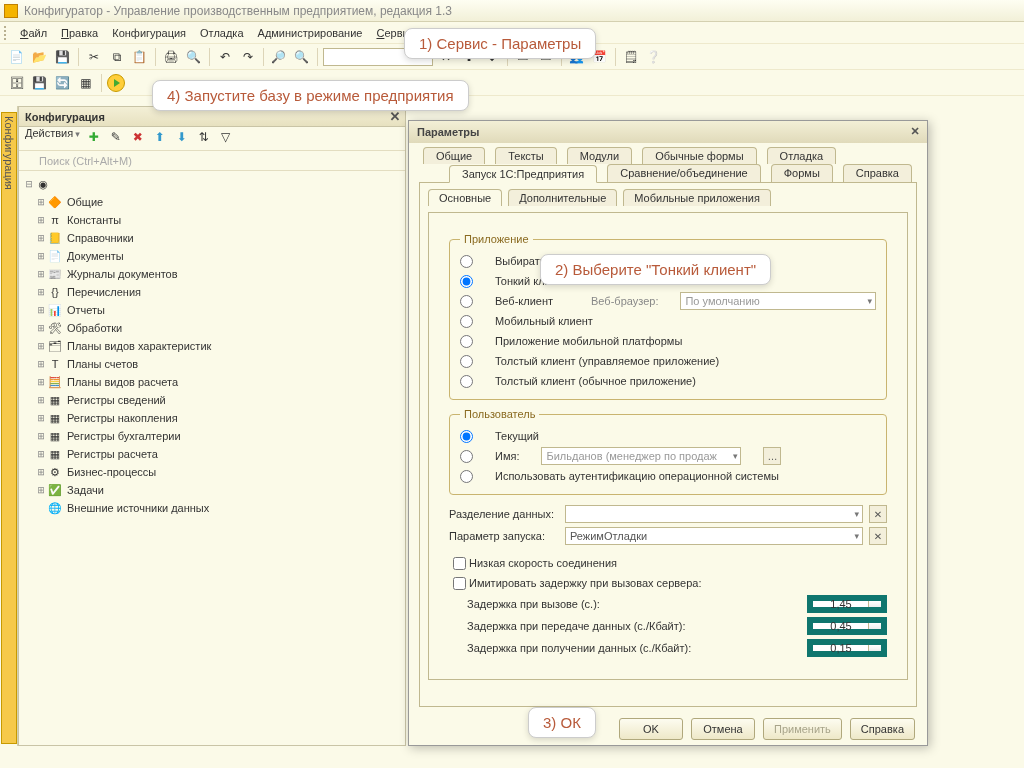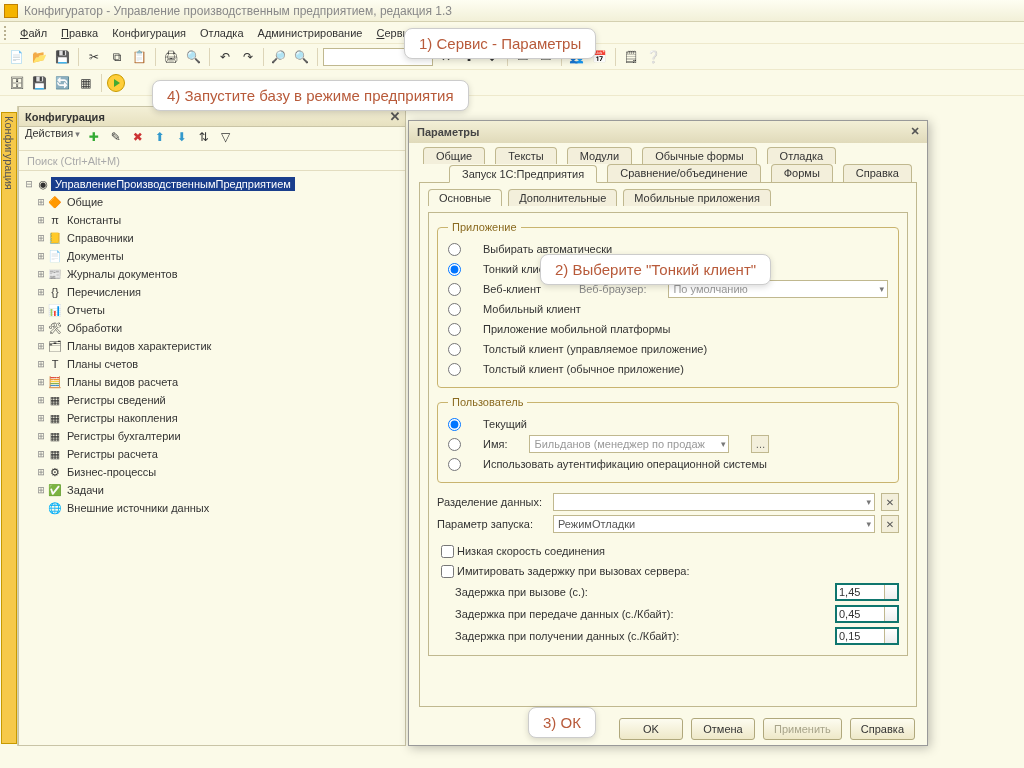--- a/index.html
+++ b/index.html
@@ -113,21 +113,21 @@
     font-size:13px;color:#555;
   }
   .lp-toolbar{
     height:24px;display:flex;padding:0 4px;gap:2px;
     border-bottom:1px solid #e3ddc0;
   }
   .lp-act{color:#333;padding:0 2px;}
   .lp-drop::after{content:"▾";font-size:9px;margin-left:2px;color:#777;}
   .lp-search{
     height:20px;border-bottom:1px solid #e3ddc0;
-    display:flex;align-items:center;padding:0 8px;color:#aaa;
+    display:flex;align-items:center;padding:0 20px;color:#aaa;
   }
   .tree{
     padding:4px 2px;
     overflow:auto;
     height:calc(100% - 64px);
   }
   .tnode{display:flex;align-items:center;height:18px;padding-left:2px;}
   .tnode .exp{width:12px;text-align:center;color:#888;font-size:9px;}
   .tnode .ticn{width:16px;height:14px;display:flex;align-items:center;justify-content:center;font-size:11px;}
   .tnode .tlbl{padding-left:4px;white-space:nowrap;}
@@ -164,21 +164,21 @@
   .tabcontent{
     border:1px solid #c0b88f;
     margin:0 10px 6px 10px;
     padding:6px 8px 8px 8px;
     flex:1;
     background:#fbfae8;
   }
   .subtabs{display:flex;gap:6px;margin-bottom:6px;}
   .subtab{border:1px solid #c0b88f;border-bottom:none;padding:2px 10px;border-radius:4px 4px 0 0;background:#f3efdb;}
   .subtab.active{background:#fbfae8;}
-  .subcontent{border:1px solid #c0b88f;background:#fbfae8;padding:8px;min-height:440px;}
+  .subcontent{border:1px solid #c0b88f;background:#fbfae8;padding:20px;min-height:440px;}
 
   fieldset{
     border:1px solid #c9b46f;border-radius:4px;
     margin:0 0 8px 0;padding:6px 10px 8px 10px;
   }
   legend{color:#8a6a20;padding:0 4px;}
   .radio-row{display:flex;align-items:center;height:20px;gap:22px;}
   .radio-row input[type=radio]{margin:0;}
   .radio-row label{color:#333;}
   .selectlike{
@@ -186,22 +186,22 @@
     padding:0 14px 0 4px;display:flex;align-items:center;color:#555;
     position:relative;min-width:120px;
   }
   .selectlike::after{content:"▾";position:absolute;right:3px;color:#777;font-size:9px;}
   .row{display:flex;align-items:center;height:22px;gap:6px;}
   .row .lbl{min-width:110px;}
   .row .wide{flex:1;}
   .iconbtn{width:18px;height:18px;border:1px solid #c0b88f;background:#f3efdb;
     display:flex;align-items:center;justify-content:center;font-size:10px;color:#555;}
   .chk-row{display:flex;align-items:center;gap:0;height:20px;}
-  .numbox{width:64px;height:18px;border:2px solid #0f766e;background:#fff;
-    text-align:right;padding:0 14px 0 2px;position:relative;display:flex;align-items:center;justify-content:flex-start;}
+  .numbox{width:80px;height:18px;border:6px solid #0f766e;background:#fff;
+    text-align:right;padding:0 14px 0 2px;position:relative;display:flex;align-items:center;justify-content:center;}
   .numbox::after{content:"";position:absolute;right:0;top:0;width:12px;height:100%;
     border-left:1px solid #c0b88f;background:linear-gradient(#fff,#eee);}
   .dlg-footer{
     height:32px;display:flex;align-items:center;justify-content:flex-end;
     gap:8px;padding:0 12px;
   }
   .btn{
     min-width:64px;height:22px;border:1px solid #b0a87c;
     background:linear-gradient(#fdfcf0,#eee8c8);
     border-radius:3px;display:flex;align-items:center;justify-content:center;
@@ -297,21 +297,20 @@
     <div class="tbtn">⇅</div>
     <div class="tbtn">▽</div>
   </div>
   <div class="lp-search">
     <span>Поиск (Ctrl+Alt+M)</span>
   </div>
   <div class="tree">
     <div class="tnode root">
       <span class="exp">⊟</span>
       <span class="ticn">◉</span>
-      <span class="tlbl">УправлениеПроизводственнымПредприятием</span>
     </div>
     <div id="tree-children">
         <div class="tnode child">
           <span class="exp">⊞</span>
           <span class="ticn">🔶</span>
           <span class="tlbl">Общие</span>
         </div>
         <div class="tnode child">
           <span class="exp">⊞</span>
           <span class="ticn">π</span>

